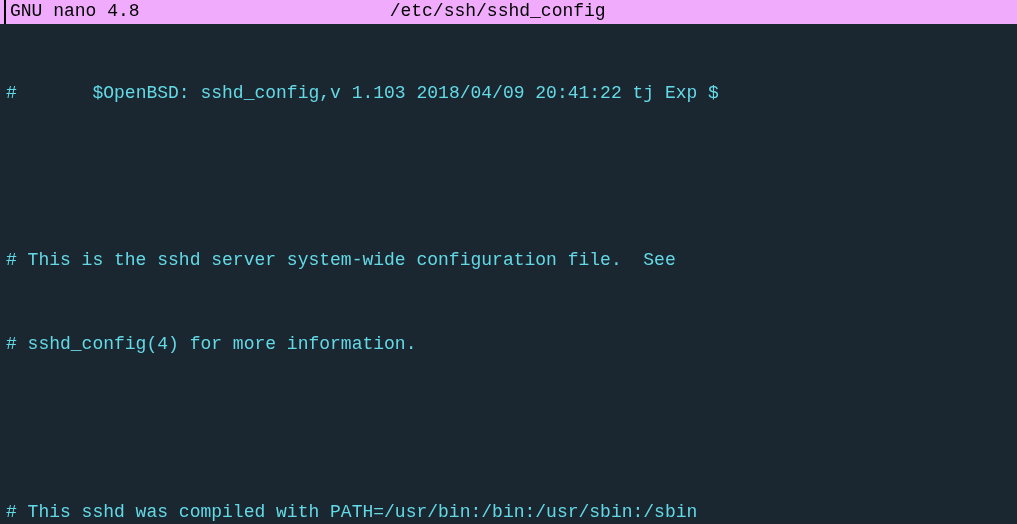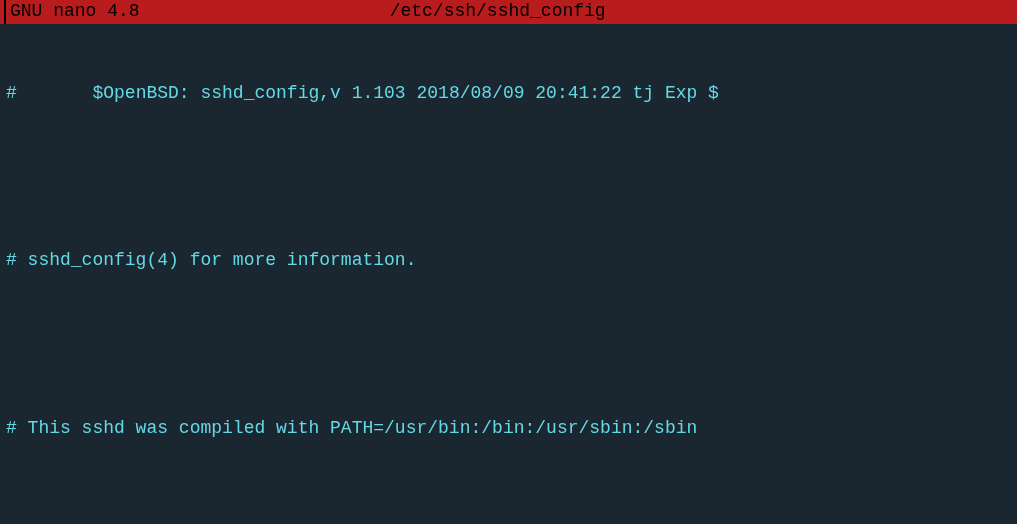--- a/index.html
+++ b/index.html
@@ -10,21 +10,21 @@
     body {
       font-family: "Menlo", "Monaco", "Courier New", monospace;
       font-size: 18px;
       background: #1a2730;
       width: 1017px;
       height: 524px;
       overflow: hidden;
       line-height: 1.55;
     }
     .titlebar {
-      background: #b91c1c;
+      background: #f0abfc;
       color: #000000;
       display: flex;
       padding: 0 4px;
       height: 24px;
       align-items: center;
       white-space: pre;
     }
     .title-left {
       width: 2px;
       height: 100%;
@@ -52,22 +52,23 @@
 </head>
 <body>
 
 <div class="titlebar">
   <span class="title-left"></span>
   <span class="title-app">GNU nano 4.8</span>
   <span class="title-file">/etc/ssh/sshd_config</span>
 </div>
 
 <div class="editor">
-  <div class="line comment">#	$OpenBSD: sshd_config,v 1.103 2018/08/09 20:41:22 tj Exp $</div>
+  <div class="line comment">#	$OpenBSD: sshd_config,v 1.103 2018/04/09 20:41:22 tj Exp $</div>
   <div class="line"></div>
+  <div class="line comment"># This is the sshd server system-wide configuration file.  See</div>
   <div class="line comment"># sshd_config(4) for more information.</div>
   <div class="line"></div>
   <div class="line comment"># This sshd was compiled with PATH=/usr/bin:/bin:/usr/sbin:/sbin</div>
   
   
   
   
   
   
   

